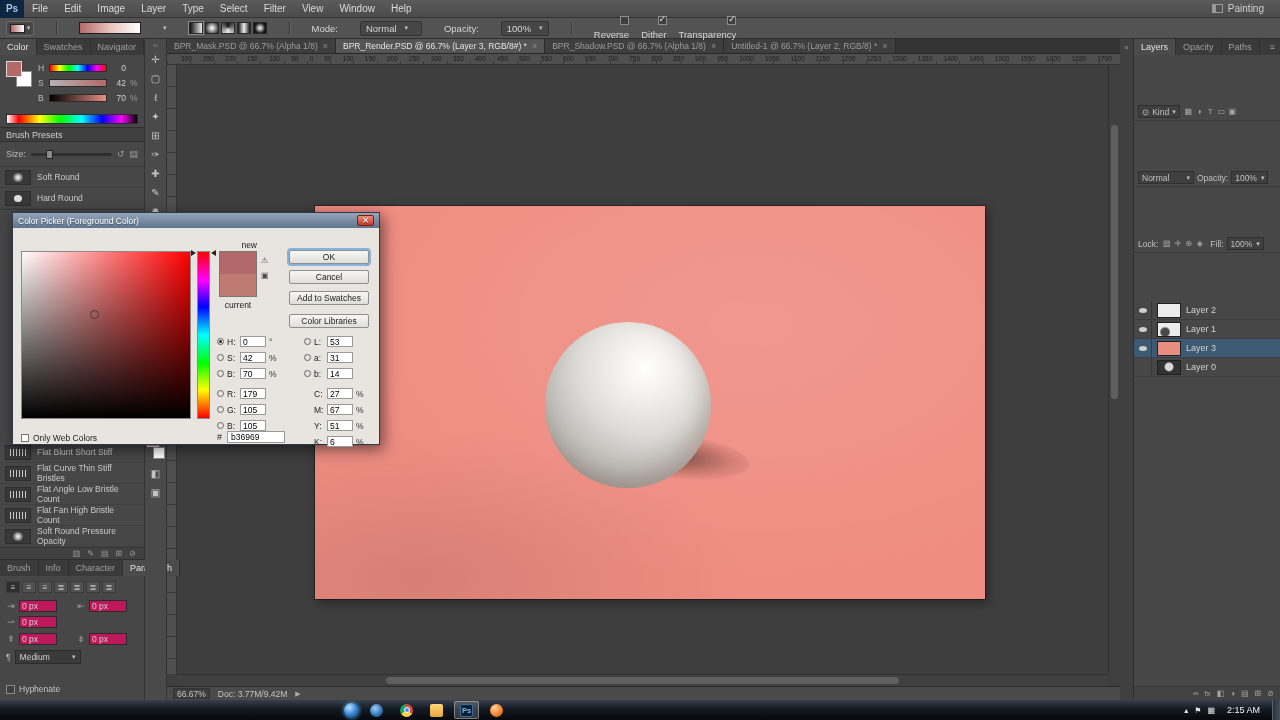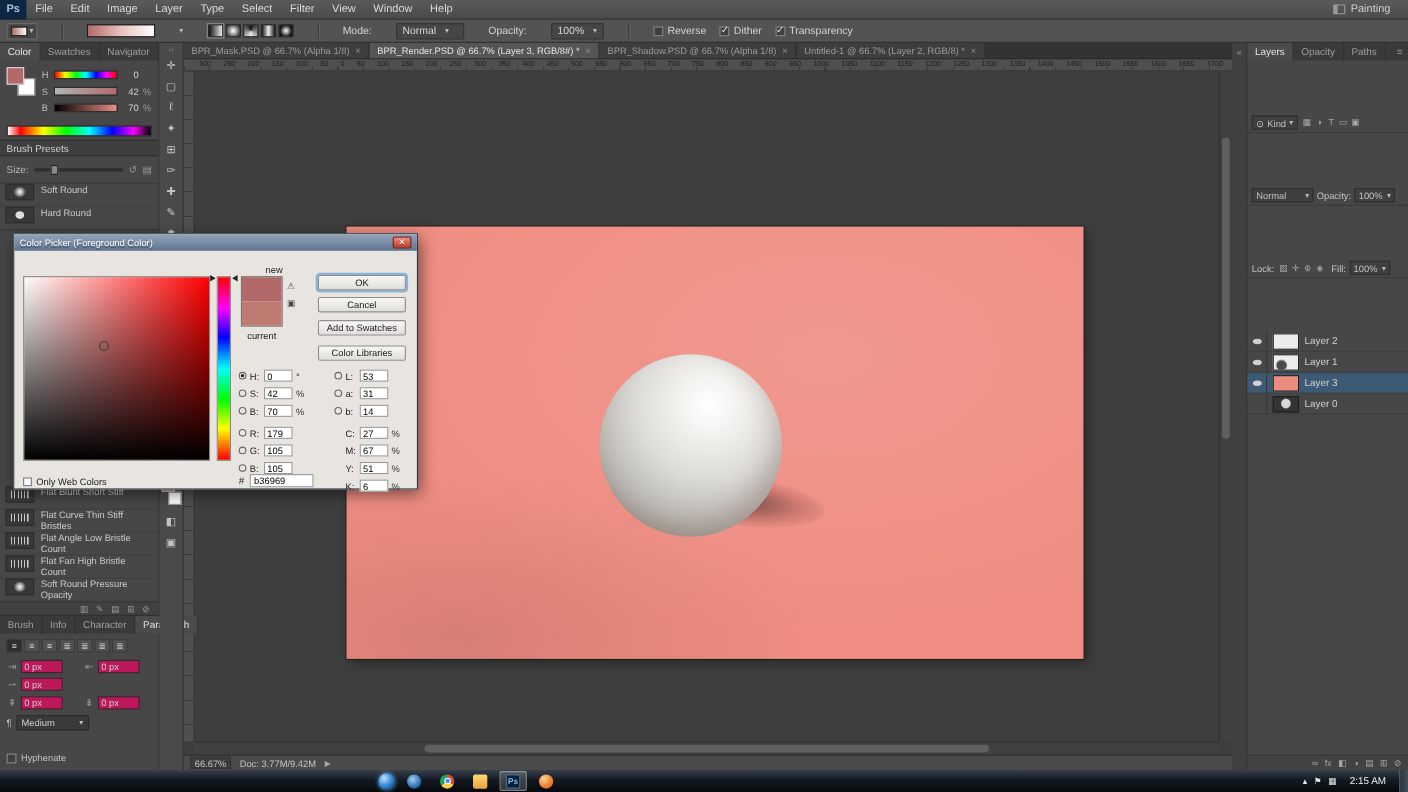--- a/index.html
+++ b/index.html
@@ -29,21 +29,21 @@
   .grad-sample { width:62px; height:12px; border:1px solid #1e1e1e; background:linear-gradient(90deg,#b36969,#e7c2bd,#fff); }
   .grad-type { width:14px; height:12px; border:1px solid #2a2a2a; }
   .grad-type.active { outline:1px solid #888; }
   .grad-type[data-kind=linear]   { background:linear-gradient(90deg,#111,#eee); }
   .grad-type[data-kind=radial]   { background:radial-gradient(circle,#eee 10%,#111); }
   .grad-type[data-kind=angle]    { background:conic-gradient(#111,#eee,#111); }
   .grad-type[data-kind=reflected]{ background:linear-gradient(90deg,#111,#eee,#111); }
   .grad-type[data-kind=diamond]  { background:radial-gradient(circle,#eee 5%,#111 70%); }
   .dropdown { height:15px; background:#464646; border:1px solid #333; border-radius:2px;
     display:flex; align-items:center; gap:8px; padding:0 5px; }
-  .opt-check { display:flex; align-items:center; gap:4px; }
+  .opt-check { display:flex; align-items:flex-end; gap:4px;flex-direction:column; }
   .checkbox { width:9px; height:9px; border:1px solid #8c8c8c; background:#3f3f3f; position:relative; }
   .checkbox.checked::after { content:"✓"; position:absolute; left:0; top:-3px; font-size:9px; color:#e2e2e2; }
 
   
   .ptabs { display:flex; height:16px; background:#3a3a3a; font-size:9px; color:#9f9f9f; align-items:stretch; }
   .ptab { padding:0 7px; display:flex; align-items:center; border-right:1px solid #313131; white-space:nowrap; }
   .ptab.active { background:#4b4b4b; color:#e3e3e3; }
   .pmenu { margin-left:auto; padding:0 5px; display:flex; align-items:center; color:#9a9a9a; font-size:9px; }
 
   
@@ -64,21 +64,21 @@
   .sl-suffix { width:8px; font-size:8.5px; color:#9a9a9a; }
   .spectrum { position:absolute; left:6px; right:6px; bottom:3px; height:10px; border:1px solid #2c2c2c;
     background:linear-gradient(90deg,#fff,#f00 9%,#ff0 25%,#0f0 41%,#0ff 57%,#00f 73%,#f0f 88%,#000); }
   .bp-header { height:15px; background:#3f3f3f; border-top:1px solid #2f2f2f; border-bottom:1px solid #2f2f2f;
     font-size:9px; color:#cfcfcf; display:flex; align-items:center; padding:0 6px; }
   .bp-size { height:25px; display:flex; align-items:center; gap:5px; padding:0 6px; font-size:9px; color:#b8b8b8;
     border-bottom:1px solid #3a3a3a; }
   .size-track { flex:1; height:3px; background:#2e2e2e; border-radius:2px; position:relative; }
   .size-knob { position:absolute; left:18%; top:-3px; width:7px; height:9px; background:#8a8a8a; border:1px solid #222; }
   .bp-icon { color:#9b9b9b; font-size:9px; }
-  .bp-row { height:21px; display:flex; gap:6px; padding:0 5px; font-size:8.5px; color:#c9c9c9;
+  .bp-row { height:21px; display:flex; align-items:center; gap:6px; padding:0 5px; font-size:8.5px; color:#c9c9c9;
     border-bottom:1px solid #404040; }
   .tipicon { width:26px; height:15px; background:#383838; border:1px solid #2c2c2c; position:relative; flex:none; }
   .tipicon[data-tip=soft]::after { content:""; position:absolute; left:6px; right:6px; top:2px; bottom:2px;
     border-radius:50%; background:radial-gradient(circle,#e0e0e0 15%,rgba(224,224,224,0) 75%); }
   .tipicon[data-tip=hard]::after { content:""; position:absolute; left:8px; right:8px; top:3px; bottom:3px;
     border-radius:50%; background:#dedede; }
   .tipicon[data-tip=bristle]::after { content:""; position:absolute; left:4px; right:4px; top:3px; bottom:3px;
     background:repeating-linear-gradient(90deg,#c9c9c9 0 1px,transparent 1px 3px); }
   .bp-spacer { height:233px; background:#454545; border-top:1px solid #3a3a3a; }
   .bp-footer { height:13px; display:flex; justify-content:flex-end; align-items:center; gap:7px; padding:0 8px;

